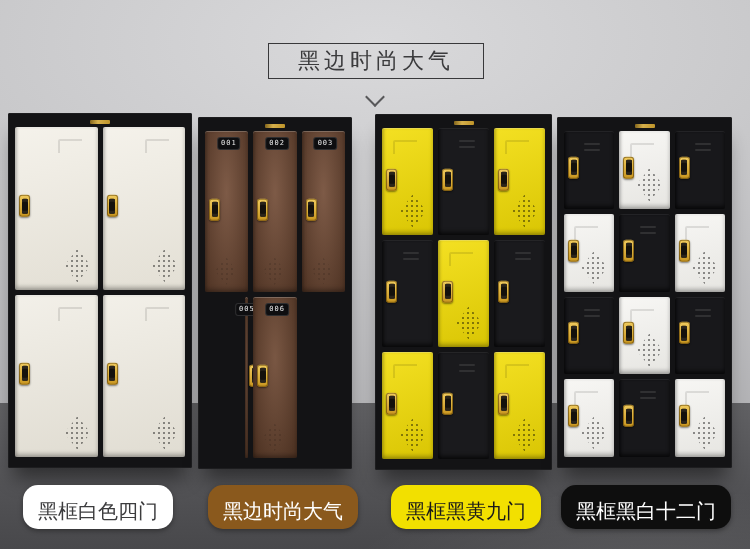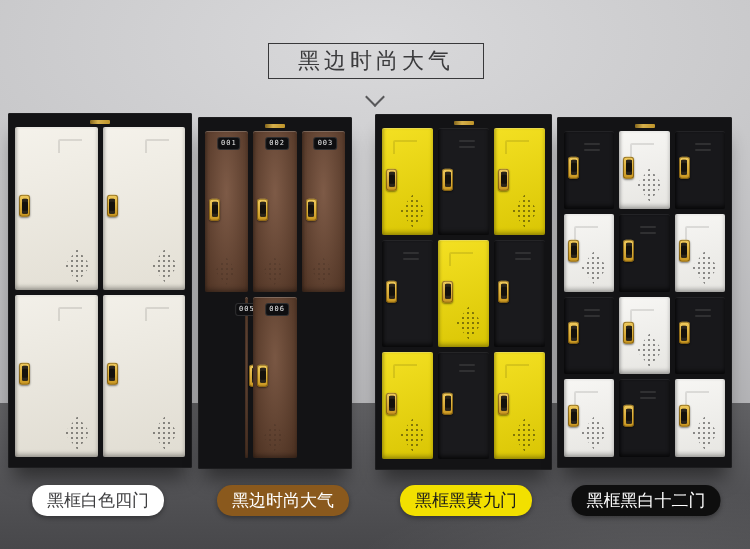--- a/index.html
+++ b/index.html
@@ -73,21 +73,21 @@
   .slots{position:absolute;right:14px;top:12px;width:16px;height:8px;}
   .slots::before,.slots::after{content:"";position:absolute;left:0;width:16px;height:2px;background:#303032;border-radius:1px;}
   .slots::after{top:6px;}
   .emboss{
     position:absolute;right:16px;top:12px;width:22px;height:12px;
     border-left:2px solid rgba(0,0,0,.10);border-top:2px solid rgba(0,0,0,.10);
     border-radius:2px 0 0 0;
   }
   .pill{
     position:absolute;top:485px;transform:translateX(-50%);
-    padding:5px 15px 5px;border-radius:15px;font-size:17px;line-height:1.25;
+    padding:14px 15px 5px;border-radius:15px;font-size:20px;line-height:1.25;
     white-space:nowrap;box-shadow:0 2px 5px rgba(0,0,0,.35);
   }
 </style>
 </head>
 <body>
 
 <div class="stage">
   <div class="wall"></div>
   <div class="floor"></div>
 

